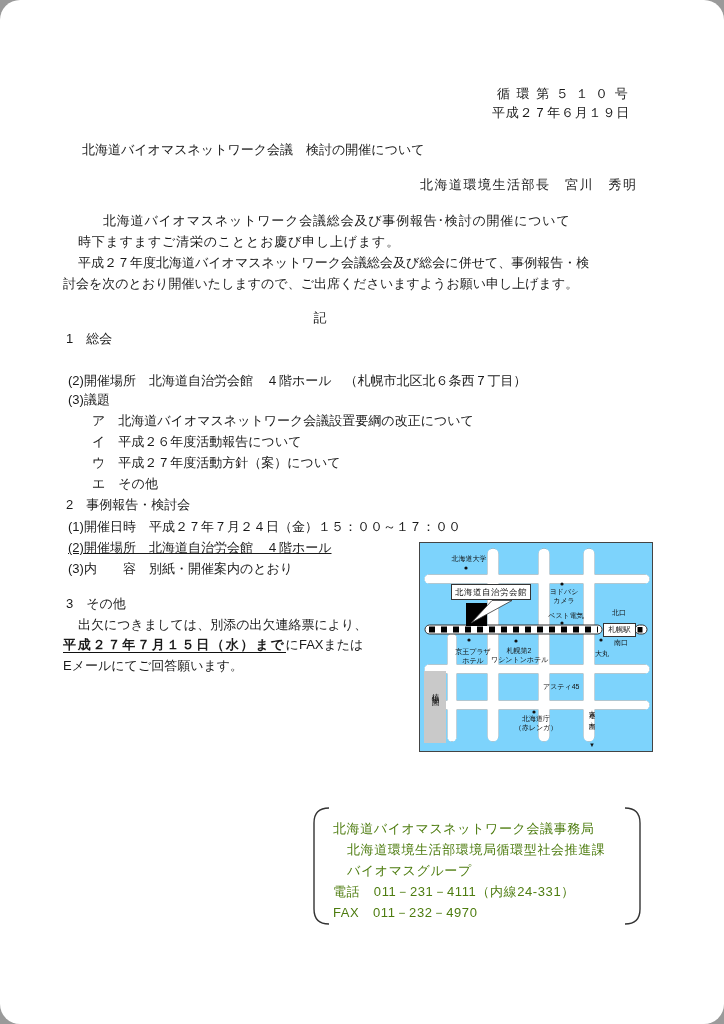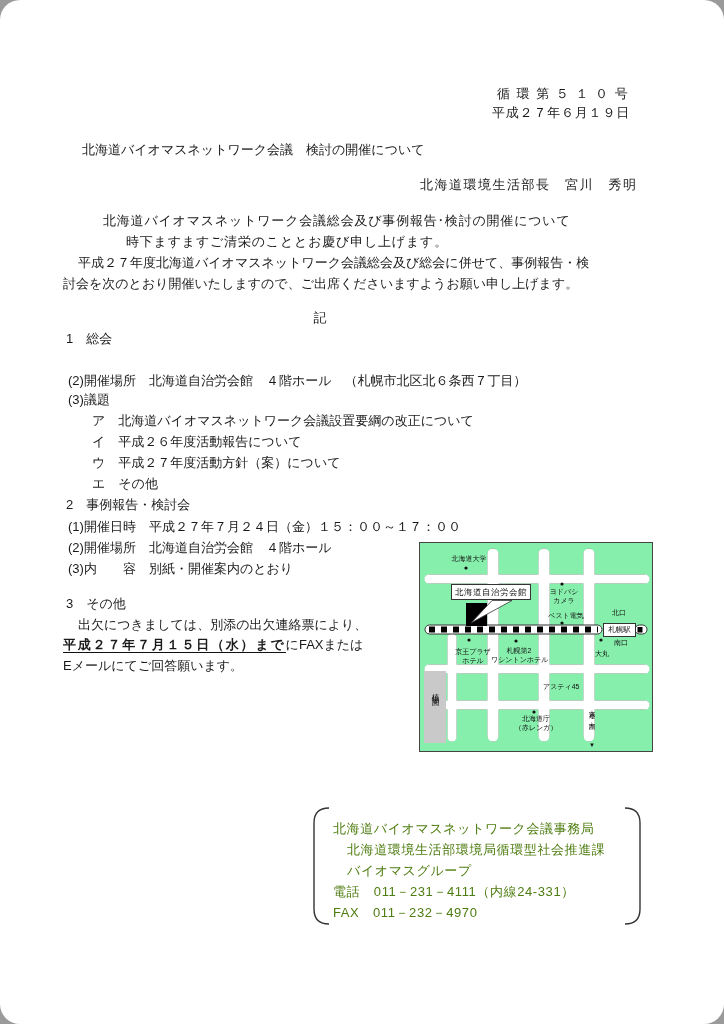--- a/index.html
+++ b/index.html
@@ -8,21 +8,21 @@
     font-family:"Liberation Sans","DejaVu Sans",sans-serif;color:#1a1a1a;
     overflow:hidden;
     border-radius:20px;
   }
   .ln{position:absolute;font-size:13px;line-height:16px;white-space:pre;color:#1a1a1a;}
   .ls15{letter-spacing:1.5px;}
   .ls08{letter-spacing:0.8px;}
   .center-mark{left:0;width:640px;text-align:center;}
   .bold-ul{font-weight:bold;letter-spacing:1.8px;border-bottom:1.8px solid #111;padding-bottom:0px;}
   
-  .map{position:absolute;left:419px;top:542px;width:232px;height:208px;border:1px solid #444;background:#86efac;}
+  .map{position:absolute;left:419px;top:542px;width:232px;height:208px;border:1px solid #444;background:#7dd3fc;}
   .map svg{position:absolute;left:0;top:0;}
   .mlab{position:absolute;font-size:7px;line-height:9px;color:#111;white-space:nowrap;text-align:center;}
   .mbox{position:absolute;background:#fff;border:1px solid #333;text-align:center;color:#111;}
   .venue-box{left:31px;top:41px;width:78px;height:14px;font-size:8.5px;line-height:14px;letter-spacing:0.5px;}
   .station-box{left:183px;top:80px;width:31px;height:12px;font-size:7.5px;line-height:12px;}
   .garden-box{position:absolute;left:4px;top:128px;width:22px;height:72px;background:#c9c9c9;text-align:center;}
   .vtext{writing-mode:vertical-rl;letter-spacing:3px;font-size:7.5px;color:#111;display:inline-block;margin-top:16px;}
   .odori{position:absolute;left:167px;top:162px;writing-mode:vertical-rl;font-size:6.5px;letter-spacing:1.5px;color:#111;height:42px;}
   .odori-arrow{position:absolute;left:169px;top:199px;font-size:6px;color:#111;line-height:6px;}
   
@@ -33,36 +33,36 @@
 <body>
 
 <div class="page">
 
   <div class="ln ls15" style="left:497px;top:86px;">循 環 第 ５ １ ０ 号</div>
   <div class="ln ls08" style="left:492px;top:105px;">平成２７年６月１９日</div>
   <div class="ln" style="left:82px;top:142px;">北海道バイオマスネットワーク会議　検討の開催について</div>
   <div class="ln ls08" style="left:103px;top:213px;">北海道バイオマスネットワーク会議総会及び事例報告･検討の開催について</div>
 
   <div class="ln ls15" style="left:420px;top:177px;">北海道環境生活部長　宮川　秀明</div>
-  <div class="ln ls08" style="left:78px;top:234px;margin-left:48px;">時下ますますご清栄のこととお慶び申し上げます。</div>
+  <div class="ln ls08" style="left:78px;top:234px;">時下ますますご清栄のこととお慶び申し上げます。</div>
   <div class="ln" style="left:78px;top:255px;">平成２７年度北海道バイオマスネットワーク会議総会及び総会に併せて、事例報告・検</div>
   <div class="ln" style="left:63px;top:276px;text-align:right;">討会を次のとおり開催いたしますので、ご出席くださいますようお願い申し上げます。</div>
   <div class="ln center-mark" style="top:310px;">記</div>
 
   <div class="ln" style="left:66px;top:331px;">1　総会</div>
   <div class="ln" style="left:68px;top:373px;">(2)開催場所　北海道自治労会館　４階ホール　（札幌市北区北６条西７丁目）</div>
   <div class="ln" style="left:68px;top:392px;">(3)議題</div>
   <div class="ln" style="left:92px;top:413px;">ア　北海道バイオマスネットワーク会議設置要綱の改正について</div>
   <div class="ln" style="left:92px;top:434px;">イ　平成２６年度活動報告について</div>
   <div class="ln" style="left:92px;top:455px;">ウ　平成２７年度活動方針（案）について</div>
   <div class="ln" style="left:92px;top:476px;">エ　その他</div>
 
   <div class="ln" style="left:66px;top:497px;">2　事例報告・検討会</div>
   <div class="ln" style="left:68px;top:519px;">(1)開催日時　平成２７年７月２４日（金）１５：００～１７：００</div>
-  <div class="ln" style="left:68px;top:540px;">(2)開催場所　北海道自治労会館　４階ホール</div>
+  <div class="ln" style="left:68px;top:540px;text-decoration:underline;">(2)開催場所　北海道自治労会館　４階ホール</div>
   <div class="ln" style="left:68px;top:561px;">(3)内　　容　別紙・開催案内のとおり</div>
 
   <div class="ln" style="left:66px;top:596px;">3　その他</div>
   <div class="ln" style="left:78px;top:617px;">出欠につきましては、別添の出欠連絡票により、</div>
   <div class="ln" style="left:63px;top:637px;"><span class="bold-ul">平成２７年７月１５日（水）まで</span><span>にFAXまたは</span></div>
   <div class="ln" style="left:63px;top:658px;">Eメールにてご回答願います。</div>
 
   <div class="map">
     <svg width="232" height="208" viewBox="0 0 232 208">
 

